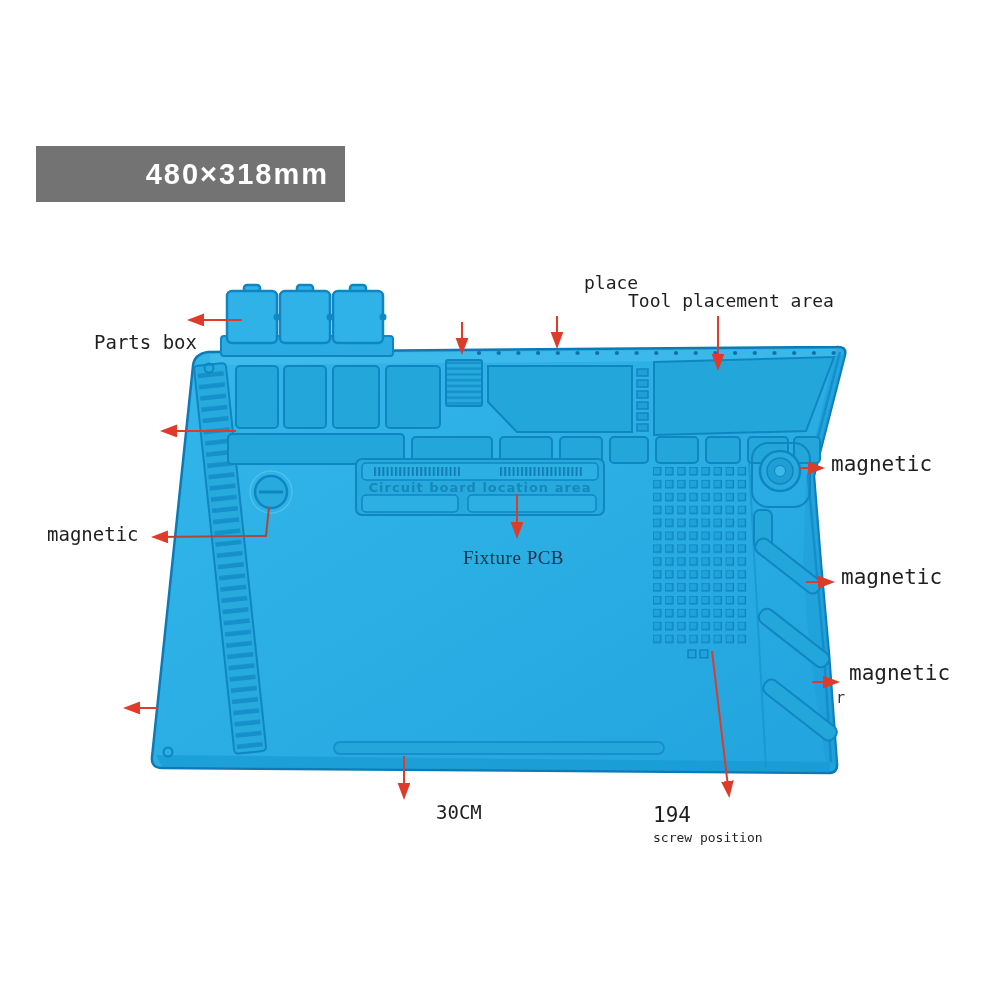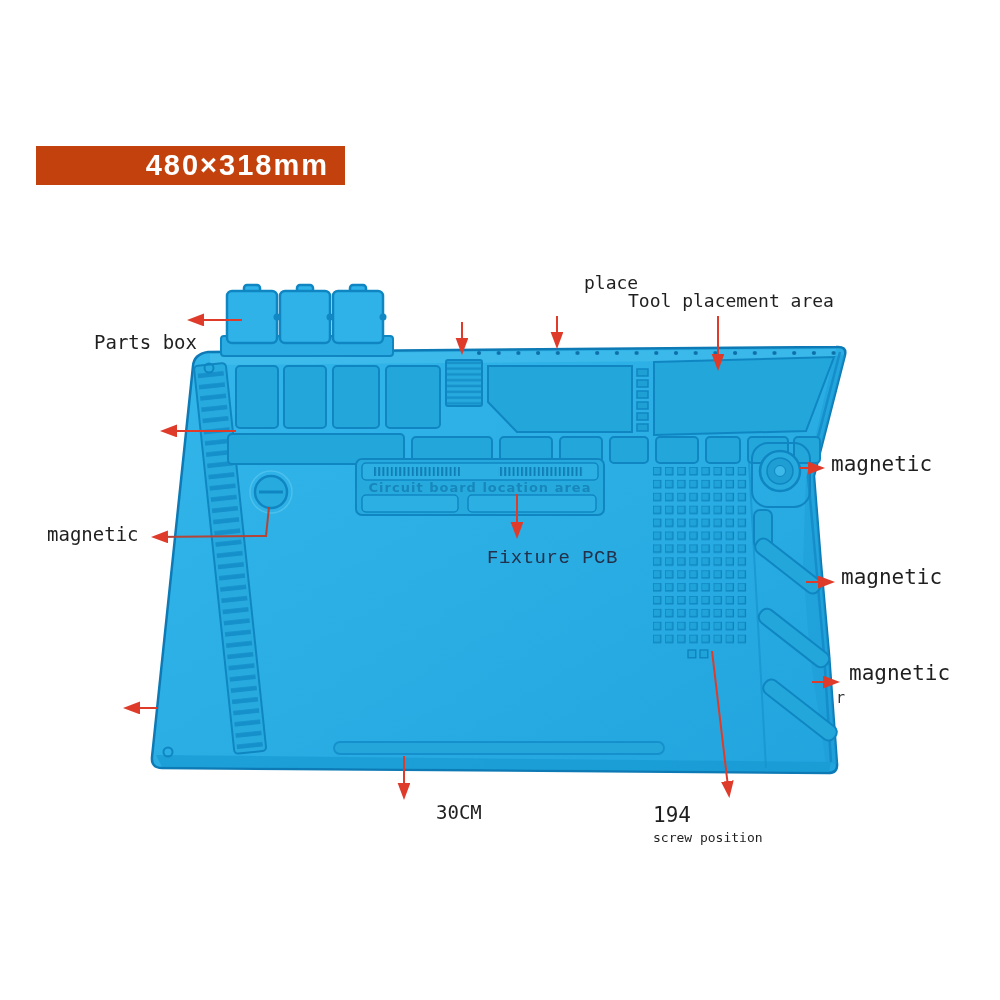--- a/index.html
+++ b/index.html
@@ -1,36 +1,36 @@
 <!DOCTYPE html>
 <html><head>
 <meta charset="utf-8">
 <style>
   html,body{margin:0;padding:0;background:#ffffff;}
   #stage{position:relative;width:1000px;height:1000px;background:#ffffff;overflow:hidden;
          font-family:"DejaVu Sans Mono", monospace;}
   #mat-svg{position:absolute;left:0;top:0;}
   .lbl{position:absolute;white-space:nowrap;color:#1f1f1f;
        font-family:"DejaVu Sans Mono", monospace;}
-  #size-badge{position:absolute;left:36px;top:146px;width:309px;height:39px;
-      background:#c2410c;display:flex;align-items:center;justify-content:flex-end;
+  #size-badge{position:absolute;left:36px;top:146px;width:309px;height:56px;
+      background:#737373;display:flex;align-items:center;justify-content:flex-end;
       padding-right:16px;box-sizing:border-box;}
   #size-badge span{color:#ffffff;font-family:"Liberation Sans", sans-serif;
       font-weight:bold;font-size:29px;letter-spacing:2px;}
   .lbl-parts-box{left:94px;top:331px;font-size:19px;}
   .lbl-place-1{left:544px;top:272px;font-size:18px;margin-left:40px;}
   .lbl-place-2{left:420px;top:295px;font-size:18px;}
   .lbl-tool{left:628px;top:290px;font-size:18px;}
   .lbl-mag-r1{left:831px;top:452px;font-size:21px;}
   .lbl-mag-r2{left:841px;top:565px;font-size:21px;}
   .lbl-mag-r3{left:849px;top:661px;font-size:21px;}
   .lbl-stray{left:836px;top:689px;font-size:15px;color:#333;}
   .lbl-mag-left{left:47px;top:523px;font-size:19px;}
-  .lbl-fixture{left:487px;top:547px;font-size:19px;color:#24304a;
-      font-family:Liberation Mono, monospace;letter-spacing:0.5px;}
+  .lbl-fixture{left:463px;top:547px;font-size:19px;color:#24304a;
+      font-family:Liberation Serif, serif;letter-spacing:0.5px;}
   .lbl-30cm{left:436px;top:801px;font-size:19px;}
   .lbl-124{left:653px;top:803px;font-size:21px;}
   .lbl-screwpos{left:653px;top:830px;font-size:13px;}
 </style>
 </head>
 <body>
 
 <div id="stage">
 
   <svg id="mat-svg" width="1000" height="1000" viewBox="0 0 1000 1000">

